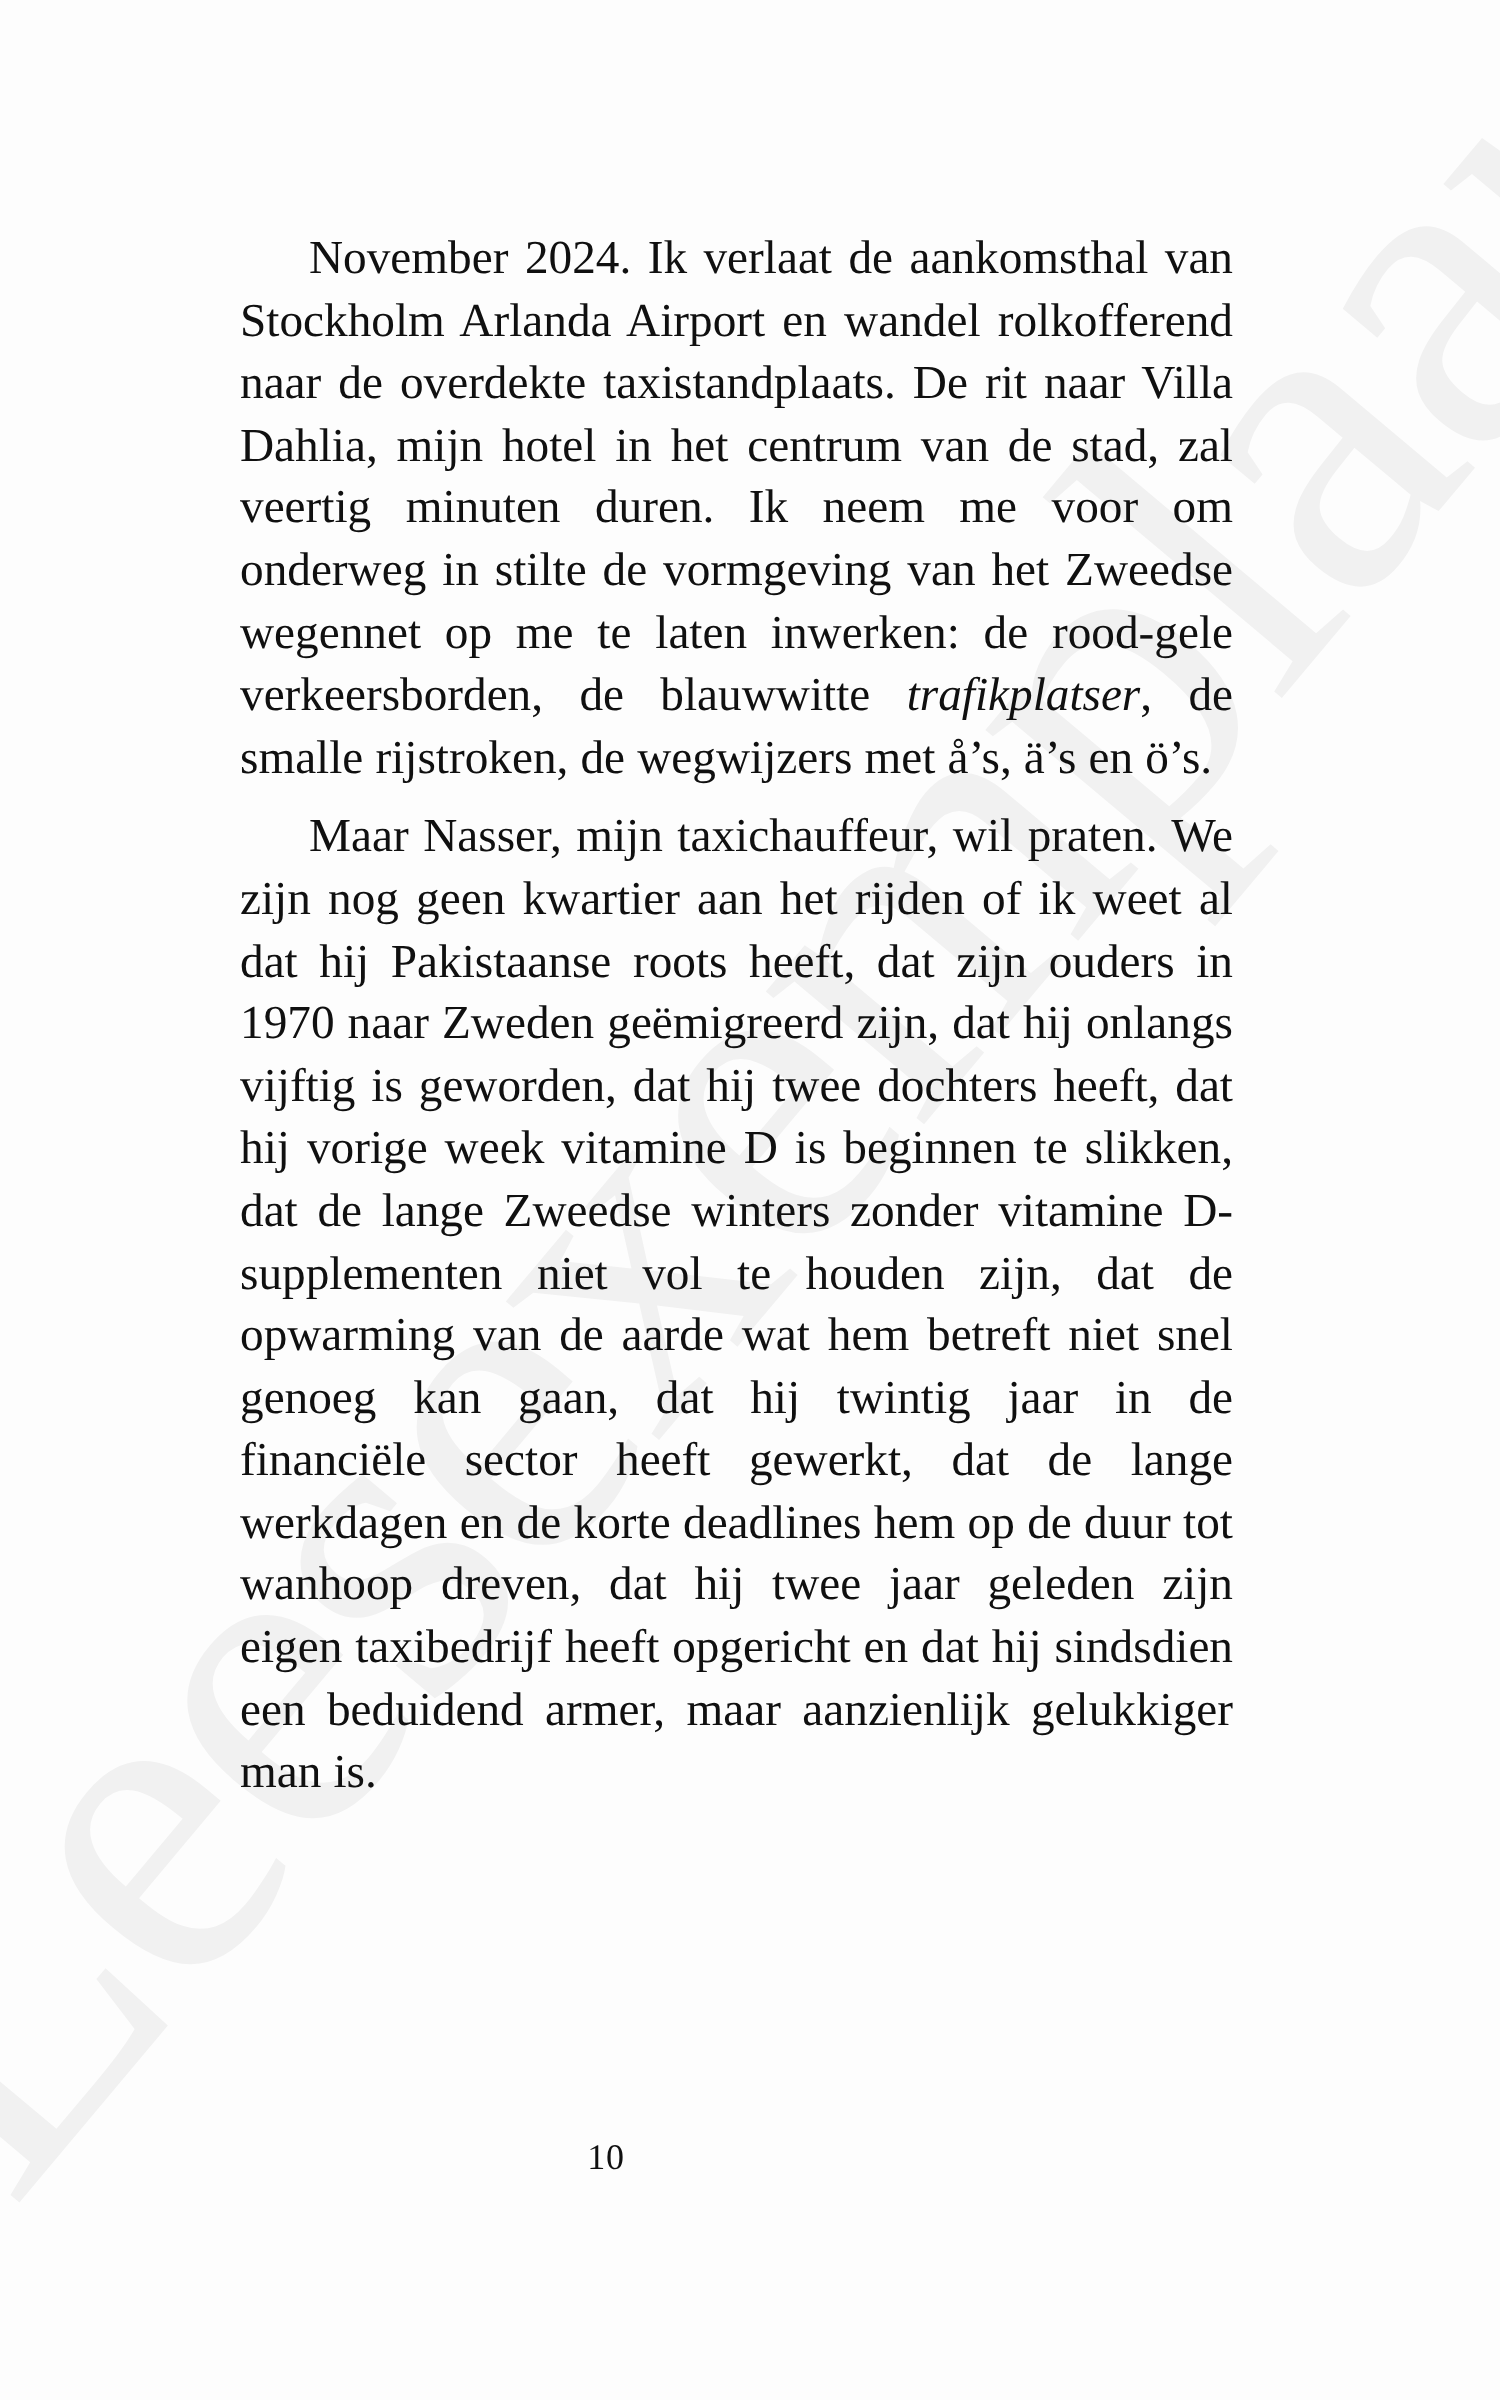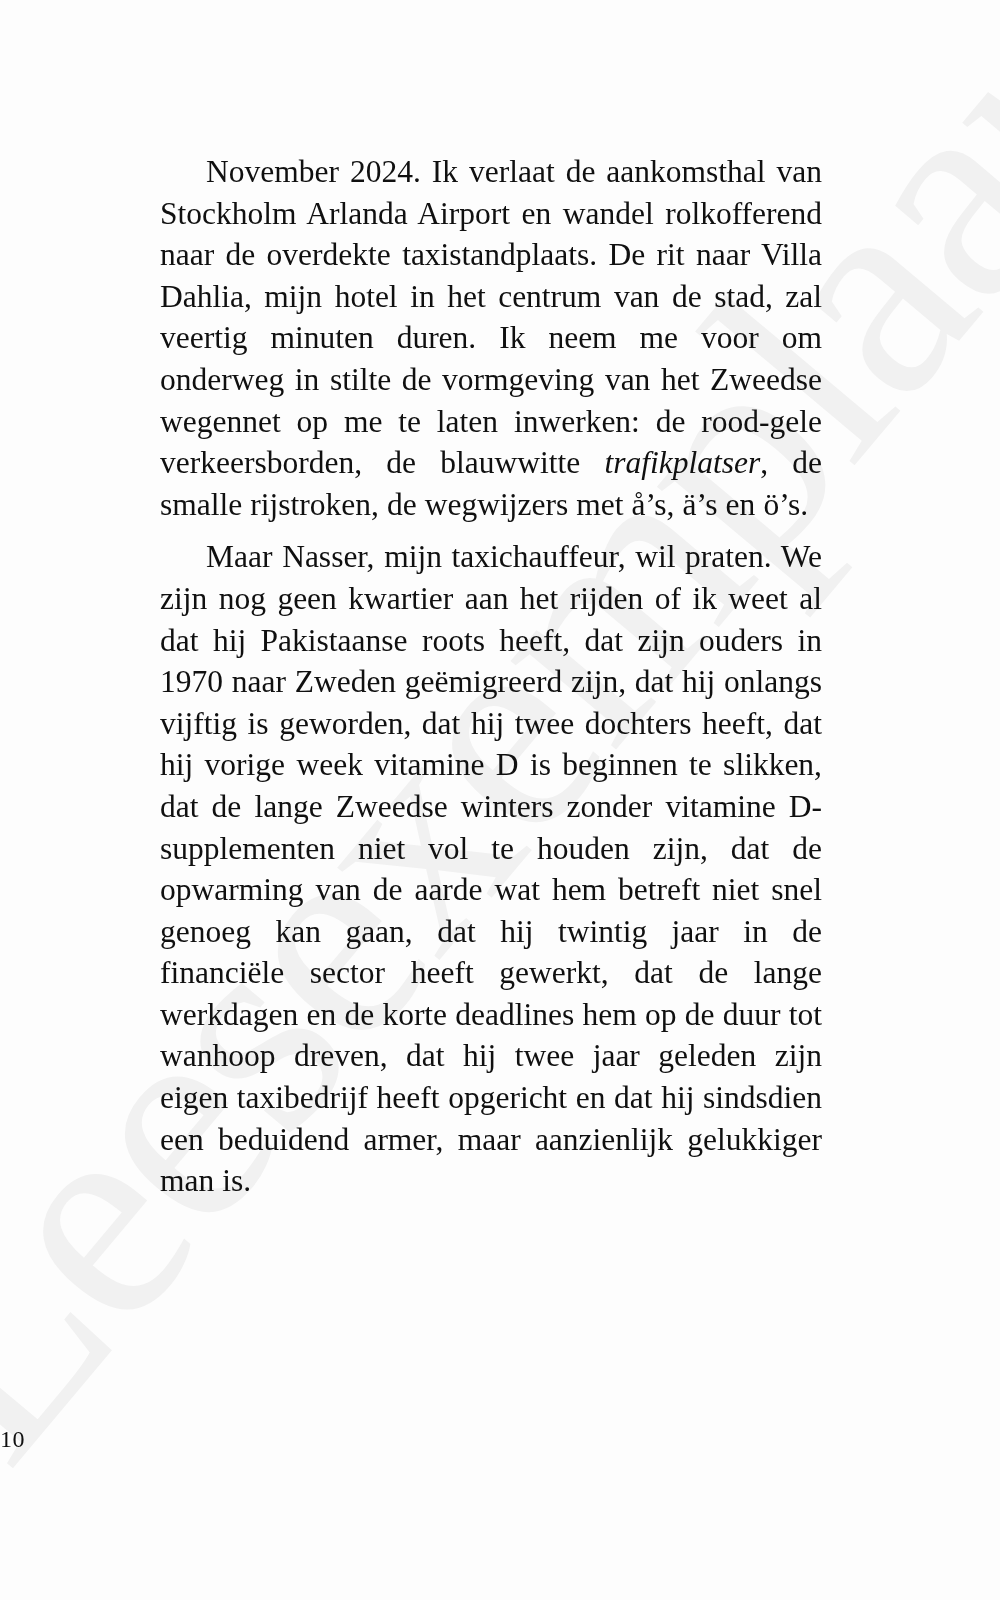--- a/index.html
+++ b/index.html
@@ -78,20 +78,21 @@
   .para em {
     font-style: italic;
   }
 
   
   .folio {
     position: absolute;
     left: 0;
     top: 1424px;
     width: 808px;
+    text-align: center;
     font-size: 24px;
     line-height: 30px;
     letter-spacing: 0.5px;
     color: #101010;
     z-index: 2;
   }
 </style>
 </head>
 <body style="background: rgb(253, 253, 253);">
 

